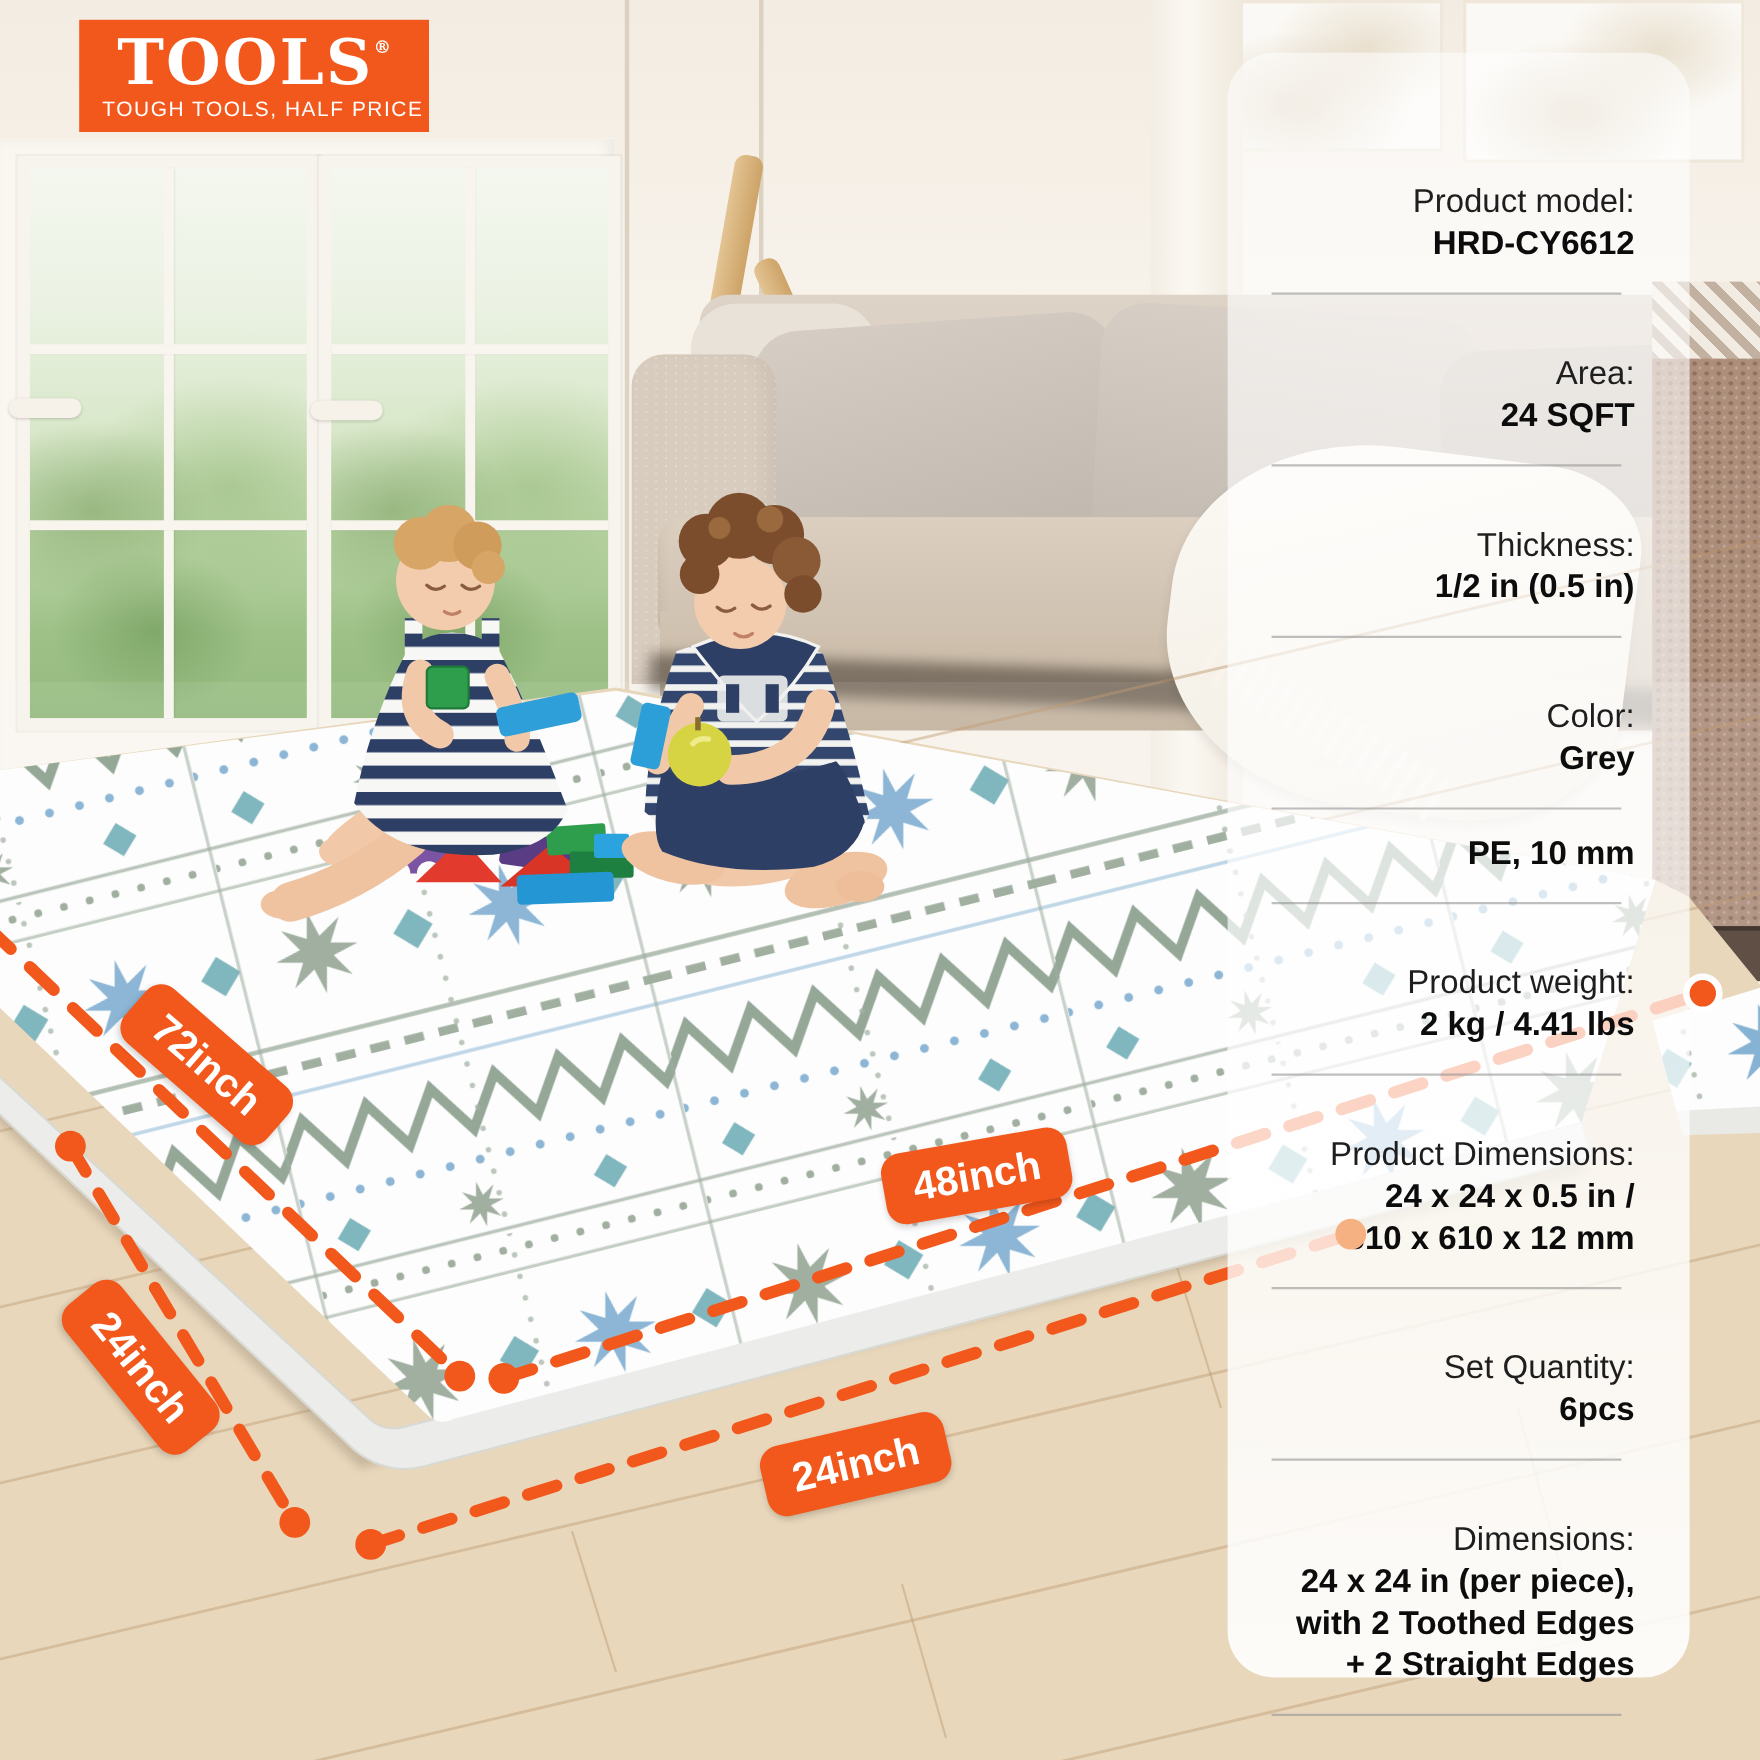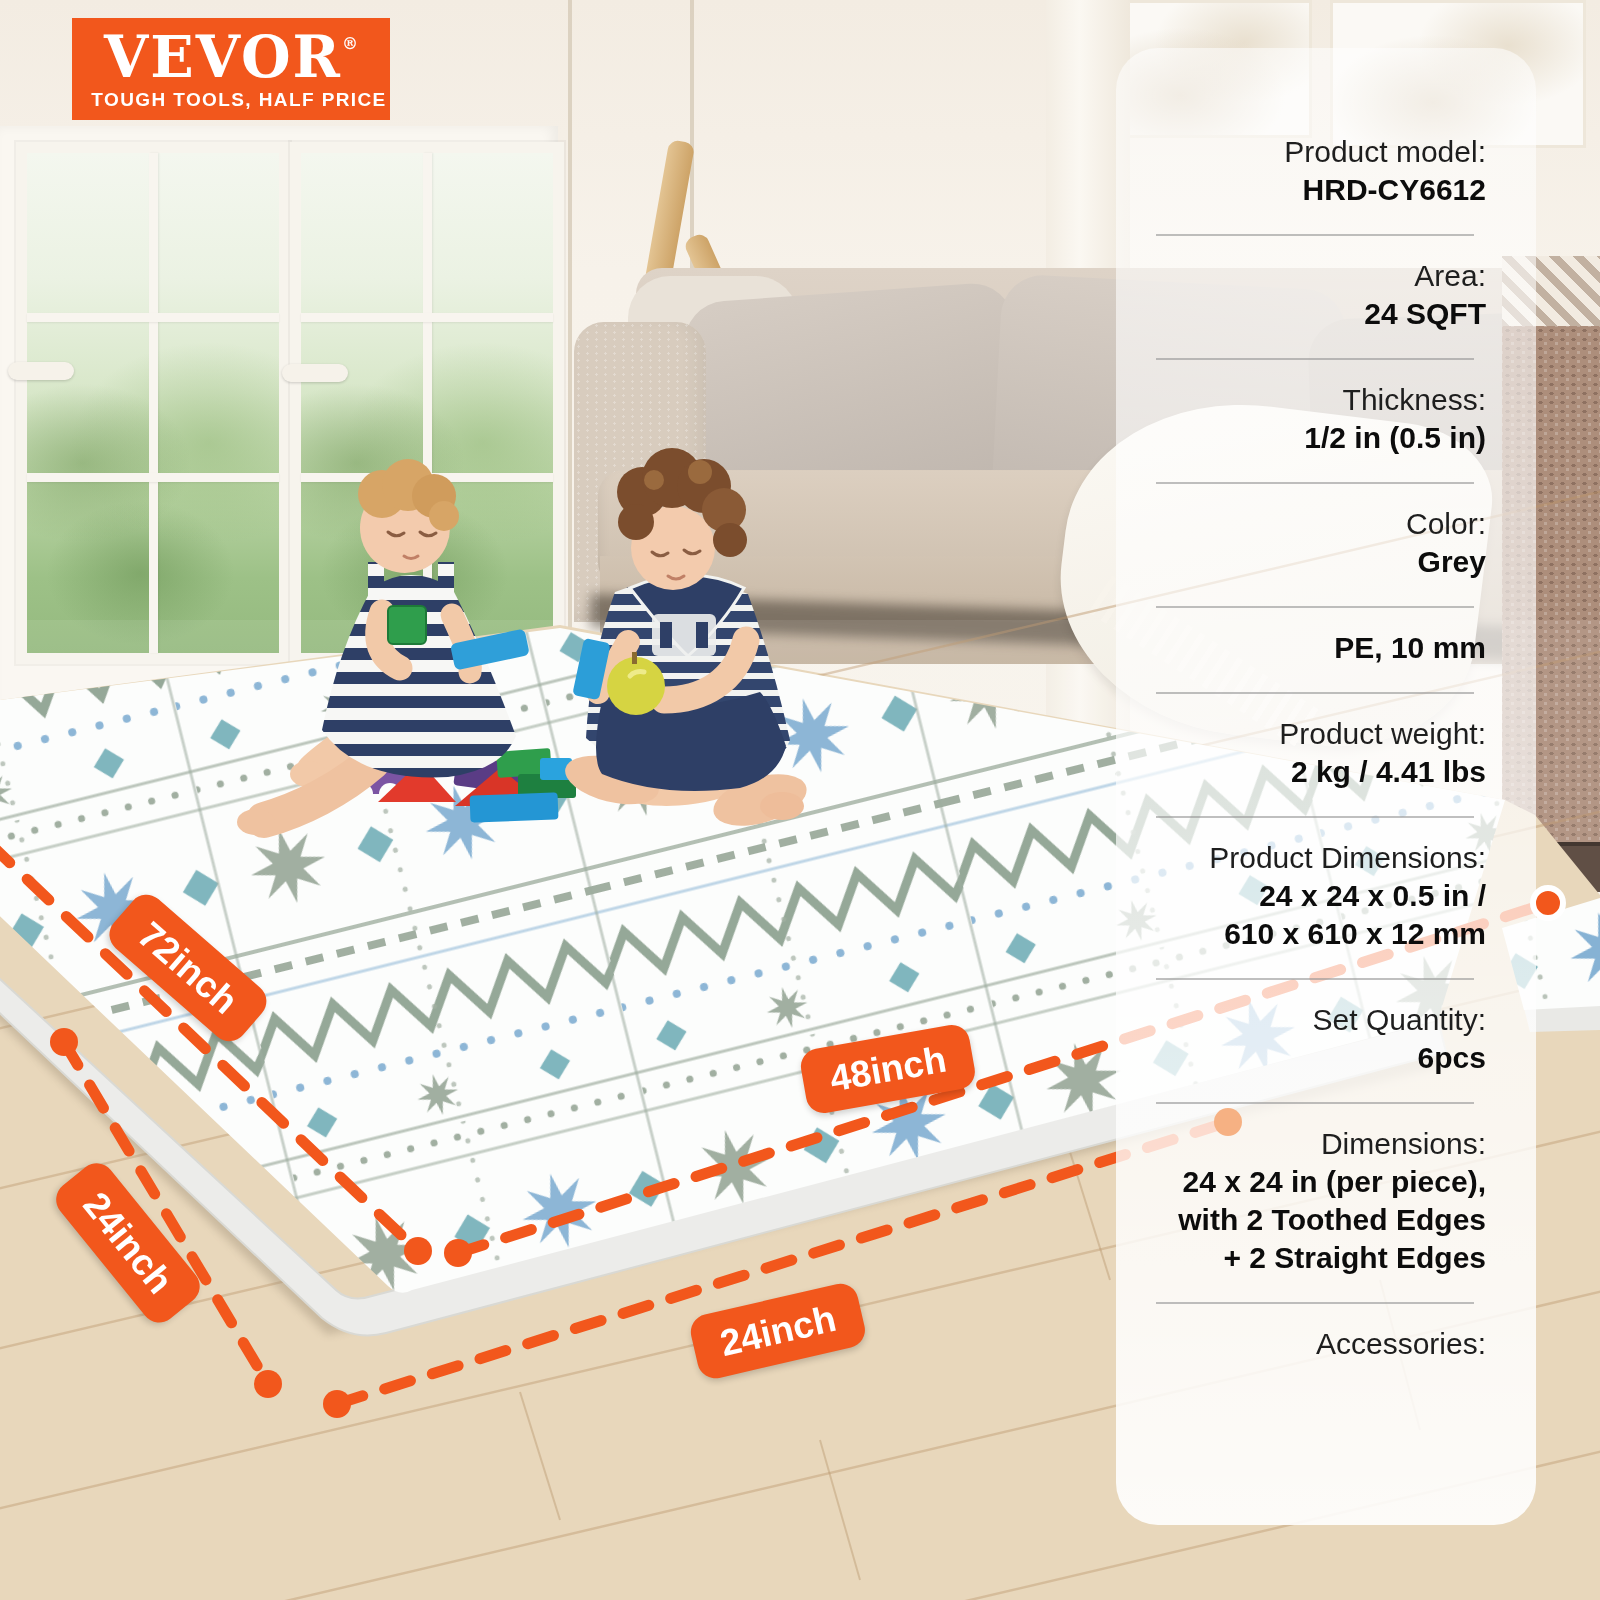--- a/index.html
+++ b/index.html
@@ -72,29 +72,29 @@
             font-size:37px;line-height:1;padding:14px 27px;border-radius:18px;
             box-shadow:0 3px 6px rgba(0,0,0,.18);white-space:nowrap;
             transform:translate(-50%,-50%) rotate(var(--rot));}
   .overlay{position:absolute;left:0;top:0;z-index:10;}
 
   
   .logo{position:absolute;left:72px;top:18px;width:318px;height:102px;z-index:9;background:#f2571c;
         display:flex;flex-direction:column;align-items:center;justify-content:center;color:#fff;}
   .logo-name{font-family:"DejaVu Serif",serif;font-weight:bold;font-size:57px;letter-spacing:2px;line-height:1;}
   .logo-reg{font-size:16px;vertical-align:28px;letter-spacing:0;}
-  .logo-tag{font-size:19px;font-weight:bold;letter-spacing:1.4px;margin-top:4px;margin-left:16px;}
+  .logo-tag{font-size:19px;font-weight:normal;letter-spacing:1.4px;margin-top:4px;margin-left:16px;}
 
   
   .panel{position:absolute;left:1116px;top:48px;width:420px;height:1477px;z-index:9;
          border-radius:42px;box-sizing:border-box;padding:64px 50px 40px 36px;
          background:linear-gradient(180deg,rgba(255,255,255,.55) 0%,rgba(255,255,255,.66) 45%,rgba(255,255,255,.9) 100%);
          display:flex;flex-direction:column;text-align:right;}
   .spec-row{padding:21px 0 25px;}
-  .spec-label{font-size:30px;line-height:38px;color:#1e1e1e;}
+  .spec-label{font-size:30px;line-height:38px;color:#1e1e1e;margin-top:32px;}
   .spec-value{font-size:30px;line-height:38px;color:#0c0c0c;font-weight:bold;white-space:pre-line;}
   .sep{border-top:2px solid rgba(148,148,148,.6);margin-left:4px;margin-right:12px;height:0;}
 </style>
 </head>
 <body>
 
 <div class="scene">
 
   <div class="wall"></div>
   <div class="art" style="left:1092px;top:0;width:214px;height:132px;"></div>
@@ -299,21 +299,21 @@
     <span>24inch</span>
   </div>
   <div class="dim-pill" style="left:888px;top:1069px;--rot:-10deg;">
     <span>48inch</span>
   </div>
   <div class="dim-pill" style="left:778px;top:1331px;--rot:-13deg;">
     <span>24inch</span>
   </div>
 
   <div class="logo">
-    <div class="logo-name"><span>VEVOR</span><sup class="logo-reg">®</sup></div>
+    <div class="logo-name"><span>TOOLS</span><sup class="logo-reg">®</sup></div>
     <div class="logo-tag">TOUGH TOOLS, HALF PRICE</div>
   </div>
 
   <div class="panel">
     <div class="spec-row">
       <div class="spec-label">Product model:</div>
       <div class="spec-value">HRD-CY6612</div>
     </div>
     <div class="sep"></div>
     <div class="spec-row">

